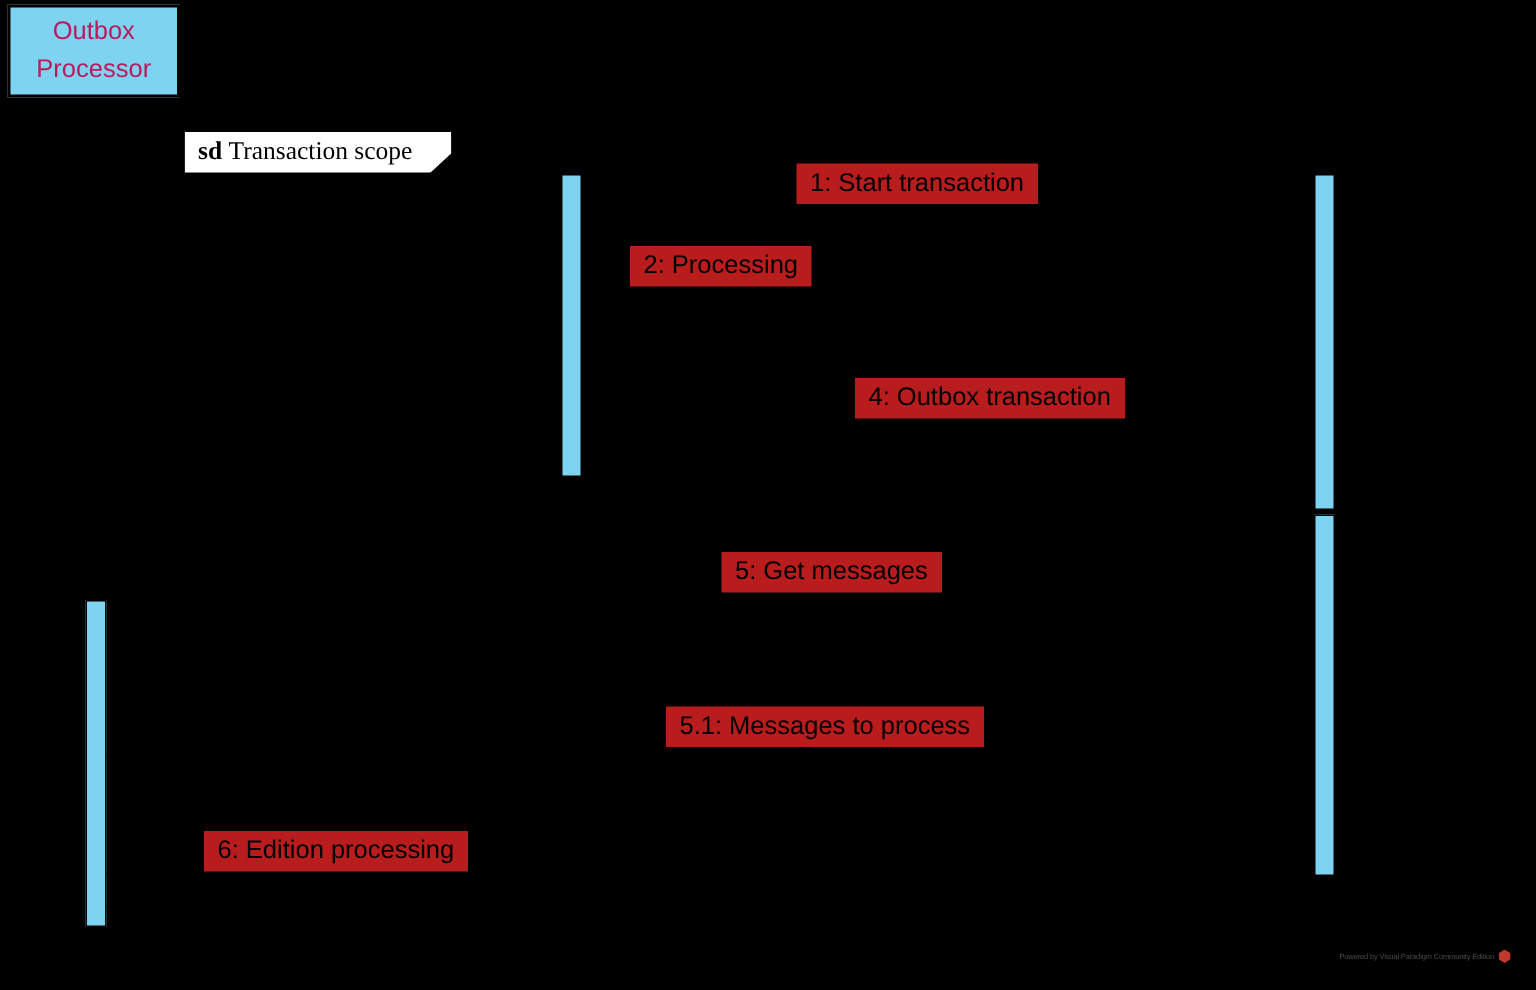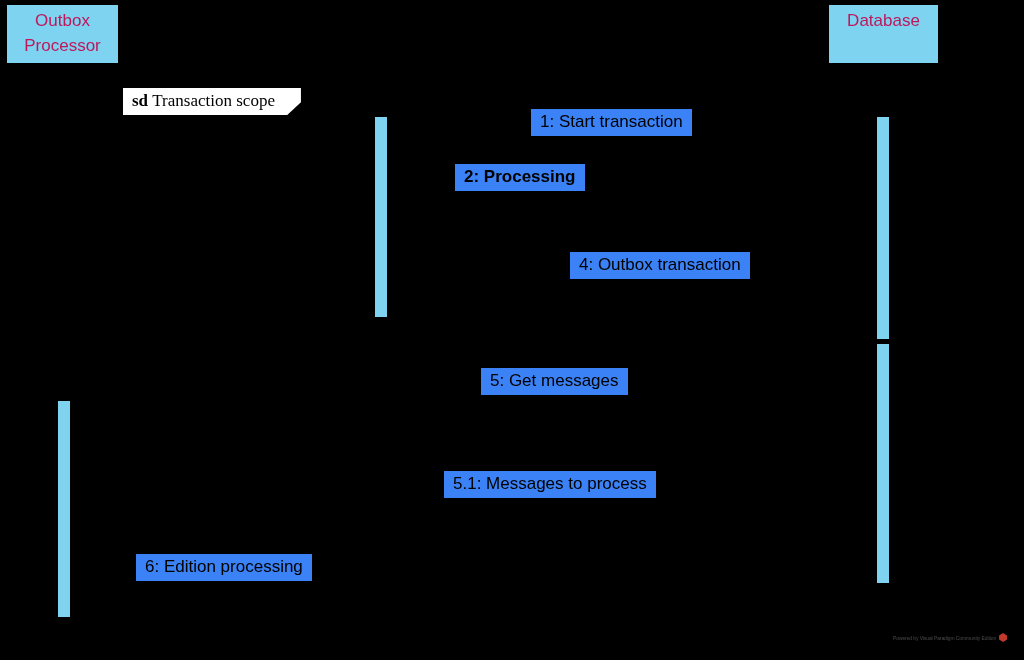--- a/index.html
+++ b/index.html
@@ -57,21 +57,21 @@
     height: 0;
     border-top: 5px solid transparent;
     border-bottom: 5px solid transparent;
   }
   .msg-head.right { border-left: 9px solid #000000; }
   .msg-head.left  { border-right: 9px solid #000000; }
 
   
   .msg-label {
     position: absolute;
-    background: #3b82f6;
+    background: #b91c1c;
     color: #000000;
     font-size: 17px;
     line-height: 1.2;
     padding: 3px 9px 4px 9px;
     white-space: nowrap;
   }
 
   
   .frag-label {
     position: absolute;
@@ -155,29 +155,28 @@
 
   <div class="msg-line" style="left:71px; top:582px; width:40px;"></div>
   <div class="msg-line" style="left:110px; top:582px; width:0; height:22px; border-top:none; border-left:1px solid #000;"></div>
   <div class="msg-line" style="left:71px; top:604px; width:40px;"></div>
   <div class="msg-head left" style="left:71px; top:599px;"></div>
 
   <div class="lifeline-box" style="left:5px; top:3px; width:115px; height:62px;">Outbox
 Processor</div>
 
 
-  <div class="lifeline-box" style="left:827px; top:3px; width:113px; height:62px;">Database</div>
 
   <div class="frag-label" style="left:123px; top:88px;">
     <b>sd</b><span>&nbsp;</span><span>Transaction scope</span>
   </div>
 
   <div class="msg-label" style="left:531px; top:109px;">1: Start transaction</div>
 
-  <div class="msg-label" style="left:455px; top:164px;font-weight:bold;">2: Processing</div>
+  <div class="msg-label" style="left:420px; top:164px;">2: Processing</div>
 
 
   <div class="msg-label" style="left:570px; top:252px;">4: Outbox transaction</div>
 
   <div class="msg-label" style="left:481px; top:368px;">5: Get messages</div>
 
   <div class="msg-label" style="left:444px; top:471px;">5.1: Messages to process</div>
 
   <div class="msg-label" style="left:136px; top:554px;">6: Edition processing</div>
 

